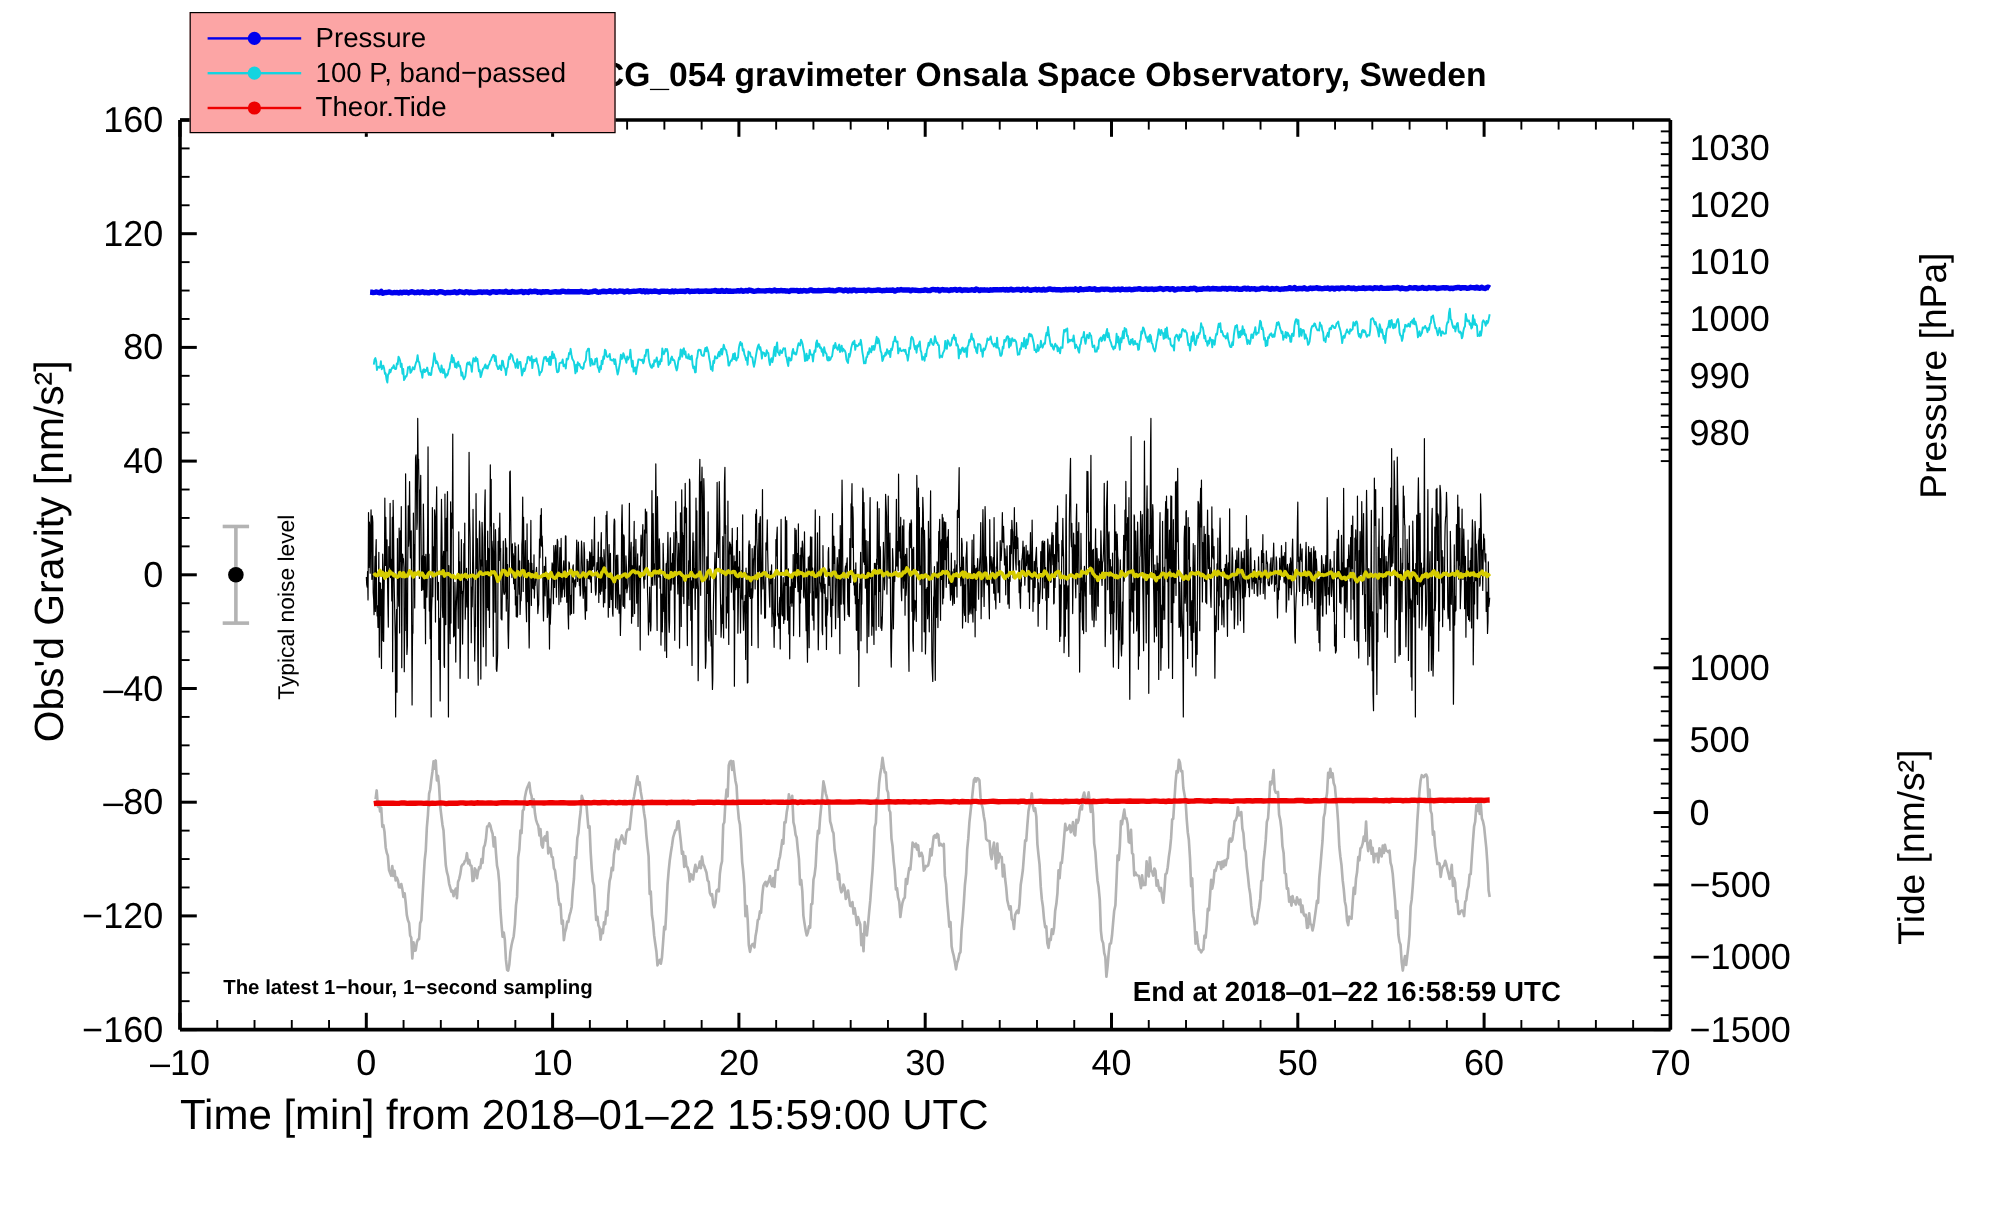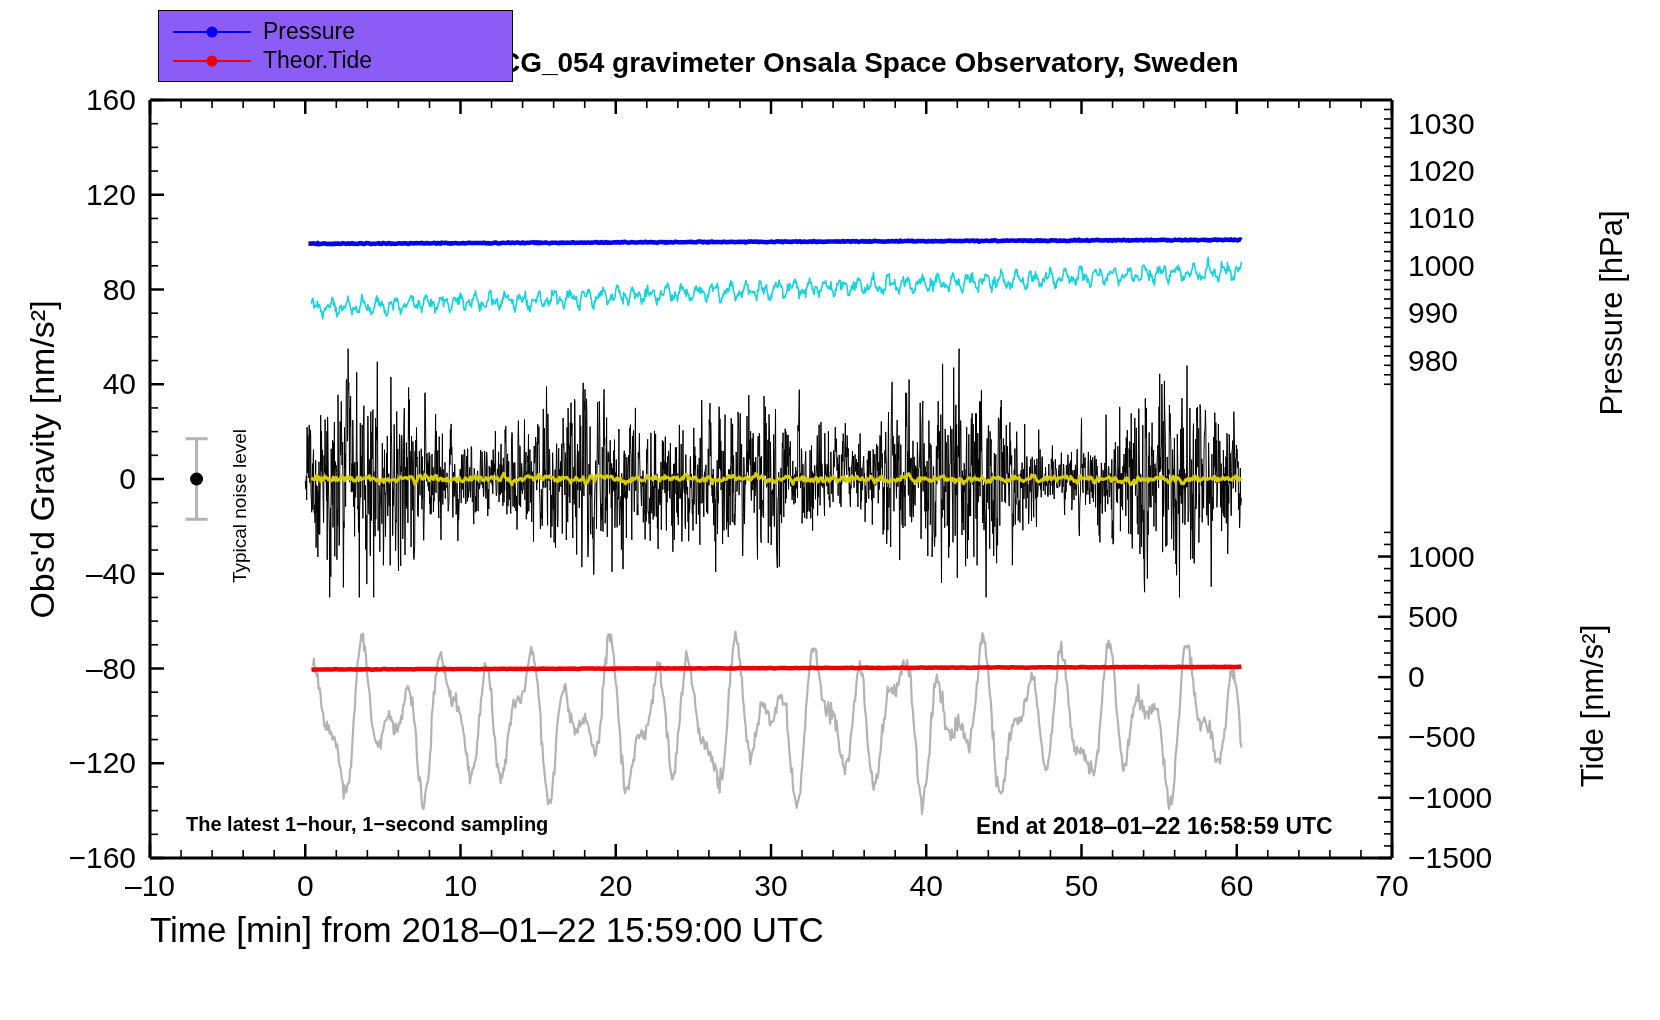--- a/index.html
+++ b/index.html
@@ -71,50 +71,49 @@
     width: 1080px;
     text-align: center;
     font-size: 28px;
     font-weight: bold;
     white-space: nowrap;
   }
   .note-left {
     position: absolute;
     left: 186px;
     top: 813px;
-    font-size: 20px;
+    font-size: 17px;
     font-weight: bold;
     white-space: nowrap;
   }
   .note-right {
     position: absolute;
     left: 944px;
     top: 813px;
     font-size: 23px;
     font-weight: bold;
     white-space: nowrap;
-    margin-left: 32px;
   }
   .noise-label {
     position: absolute;
     left: 130px;
     top: 495px;
     width: 220px;
     text-align: center;
     transform: rotate(-90deg);
     font-size: 19px;
     white-space: nowrap;
   }
   #legend {
     position: absolute;
     left: 158px;
     top: 10px;
     width: 355px;
     border: 1.5px solid #000000;
-    background: #8b5cf6;
+    background: #fca5a5;
     padding: 6px 0 6px 0;
     box-sizing: border-box;
   }
   .legend-row {
     display: flex;
     align-items: center;
     height: 29px;
     padding-left: 14px;
   }
   .legend-sample {
@@ -391,20 +390,27 @@
   <div id="legend">
       <div class="legend-row">
         <span class="legend-sample">
           <span class="legend-line" style="border-top: 2px solid rgb(0, 0, 238);"></span>
           <span class="legend-dot" style="background: rgb(0, 0, 238);"></span>
         </span>
         <span class="legend-text">Pressure</span>
       </div>
       <div class="legend-row">
         <span class="legend-sample">
+          <span class="legend-line" style="border-top: 2px solid rgb(20, 212, 224);"></span>
+          <span class="legend-dot" style="background: rgb(20, 212, 224);"></span>
+        </span>
+        <span class="legend-text">100 P, band−passed</span>
+      </div>
+      <div class="legend-row">
+        <span class="legend-sample">
           <span class="legend-line" style="border-top: 2px solid rgb(238, 0, 0);"></span>
           <span class="legend-dot" style="background: rgb(238, 0, 0);"></span>
         </span>
         <span class="legend-text">Theor.Tide</span>
       </div>
     </div>
 
 </div>
 
 </body></html>

